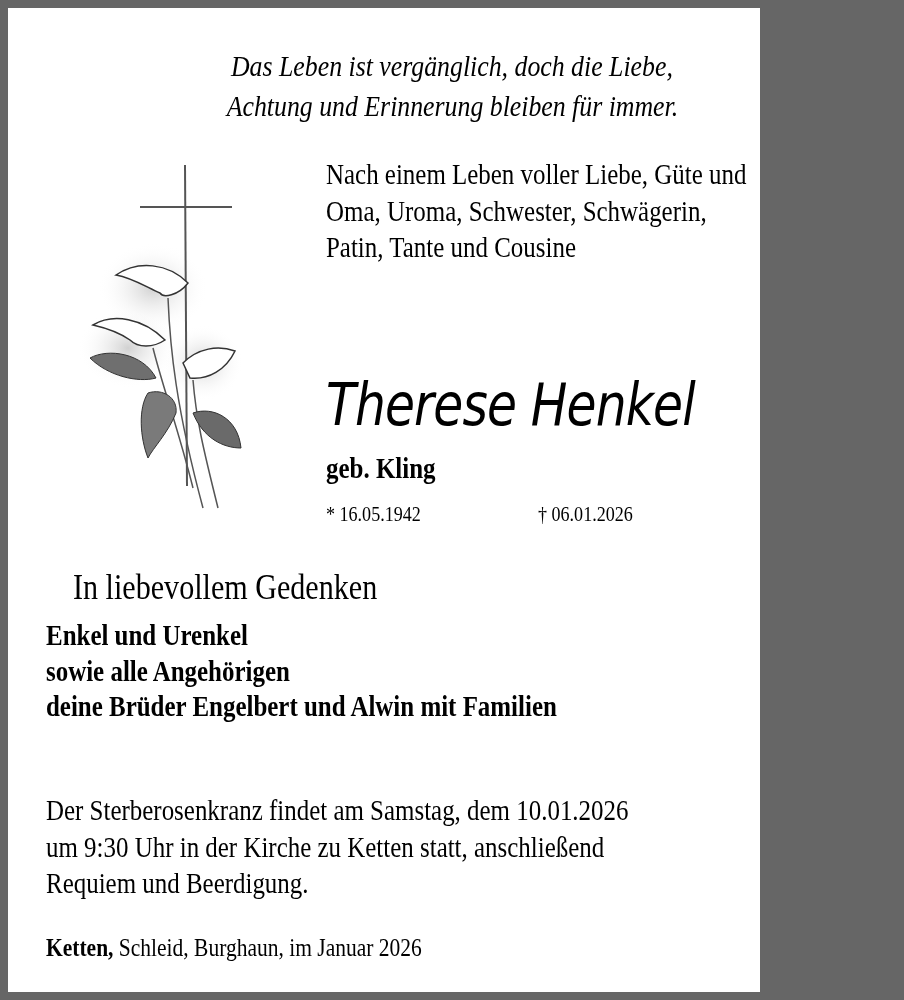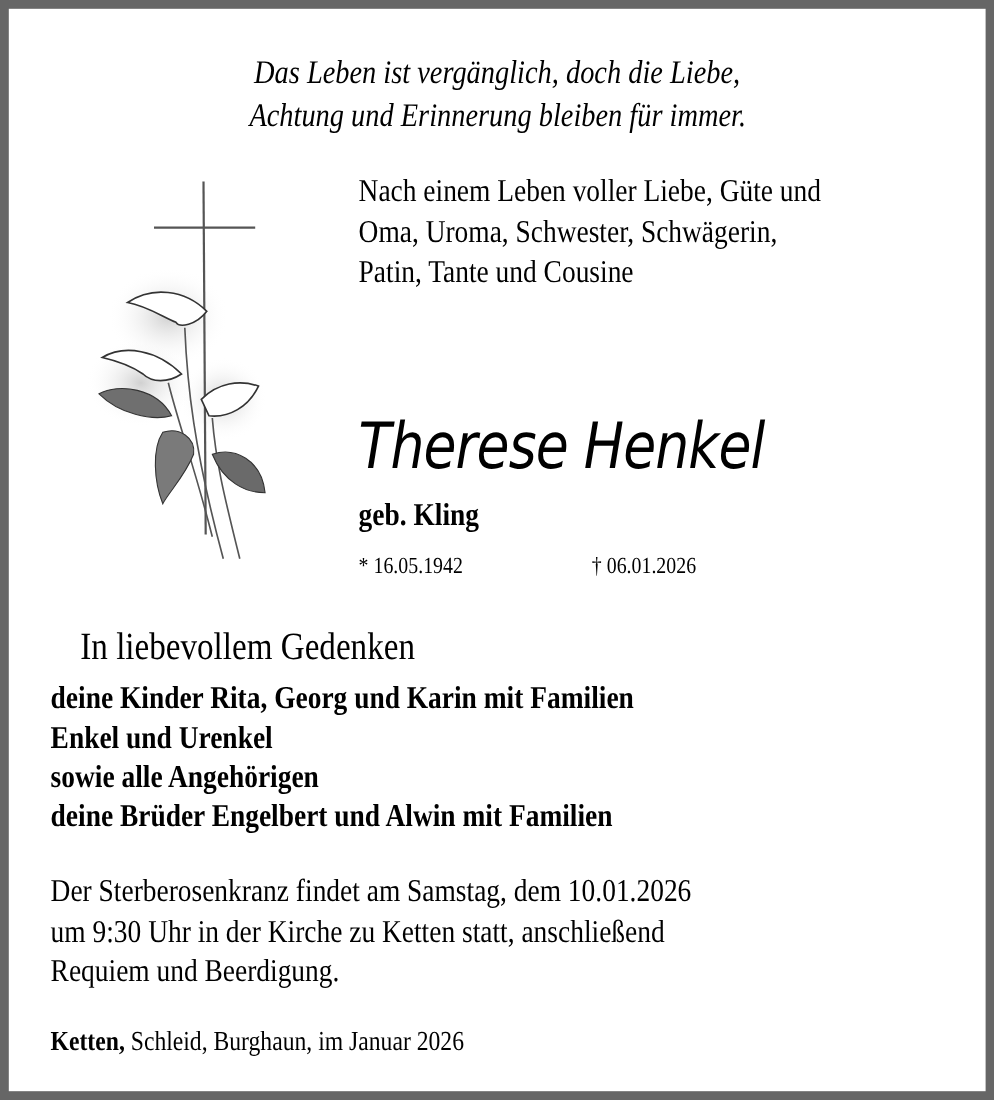--- a/index.html
+++ b/index.html
@@ -1,17 +1,17 @@
 <!DOCTYPE html>
 <html><head>
 <meta charset="utf-8">
 <style>
   html, body { margin:0; padding:0; }
   body { width:904px; height:1000px; background:#666666; position:relative; overflow:hidden; }
-  .card { position:absolute; left:8px; top:8px; width:888px; height:984px; background:#ffffff; }
+  .card { position:absolute; left:8px; top:8px; width:752px; height:984px; background:#ffffff; }
   .serif { font-family:"Liberation Serif", "DejaVu Serif", serif; color:#000; }
   .cond { display:inline-block; transform-origin:left top; transform:scaleX(0.86); white-space:nowrap; }
   .motto { position:absolute; left:0; width:888px; top:38px; text-align:center; font-style:italic; font-size:30px; line-height:40px; }
   .motto .line { display:block; }
   .motto .cond { transform-origin:center top; }
   .intro { position:absolute; left:318px; top:148px; font-size:29px; line-height:36.5px; }
   .intro .line { display:block; }
   .name { position:absolute; left:318px; top:362px; font-family:"DejaVu Sans", sans-serif; font-size:58px; line-height:70px; font-style:italic; letter-spacing:-1px; }
   .maiden { position:absolute; left:318px; top:442px; font-size:29px; font-weight:bold; line-height:36px; }
   .dates { position:absolute; left:318px; top:488px; font-size:21px; line-height:36px; }
@@ -77,21 +77,20 @@
   <div class="dates serif">
     <span class="cond">* 16.05.1942</span>
     <span class="died"><span class="cond">† 06.01.2026</span></span>
   </div>
 
   <div class="memory serif">
     <span class="cond">In liebevollem Gedenken</span>
   </div>
 
   <div class="mourners serif">
-    <span class="line"><span class="cond">deine Kinder Rita, Georg und Karin mit Familien</span></span>
     <span class="line"><span class="cond">Enkel und Urenkel</span></span>
     <span class="line"><span class="cond">sowie alle Angehörigen</span></span>
     <span class="line"><span class="cond">deine Brüder Engelbert und Alwin mit Familien</span></span>
   </div>
 
   <div class="service serif">
     <span class="line"><span class="cond">Der Sterberosenkranz findet am Samstag, dem 10.01.2026</span></span>
     <span class="line"><span class="cond">um 9:30 Uhr in der Kirche zu Ketten statt, anschließend</span></span>
     <span class="line"><span class="cond">Requiem und Beerdigung.</span></span>
   </div>

